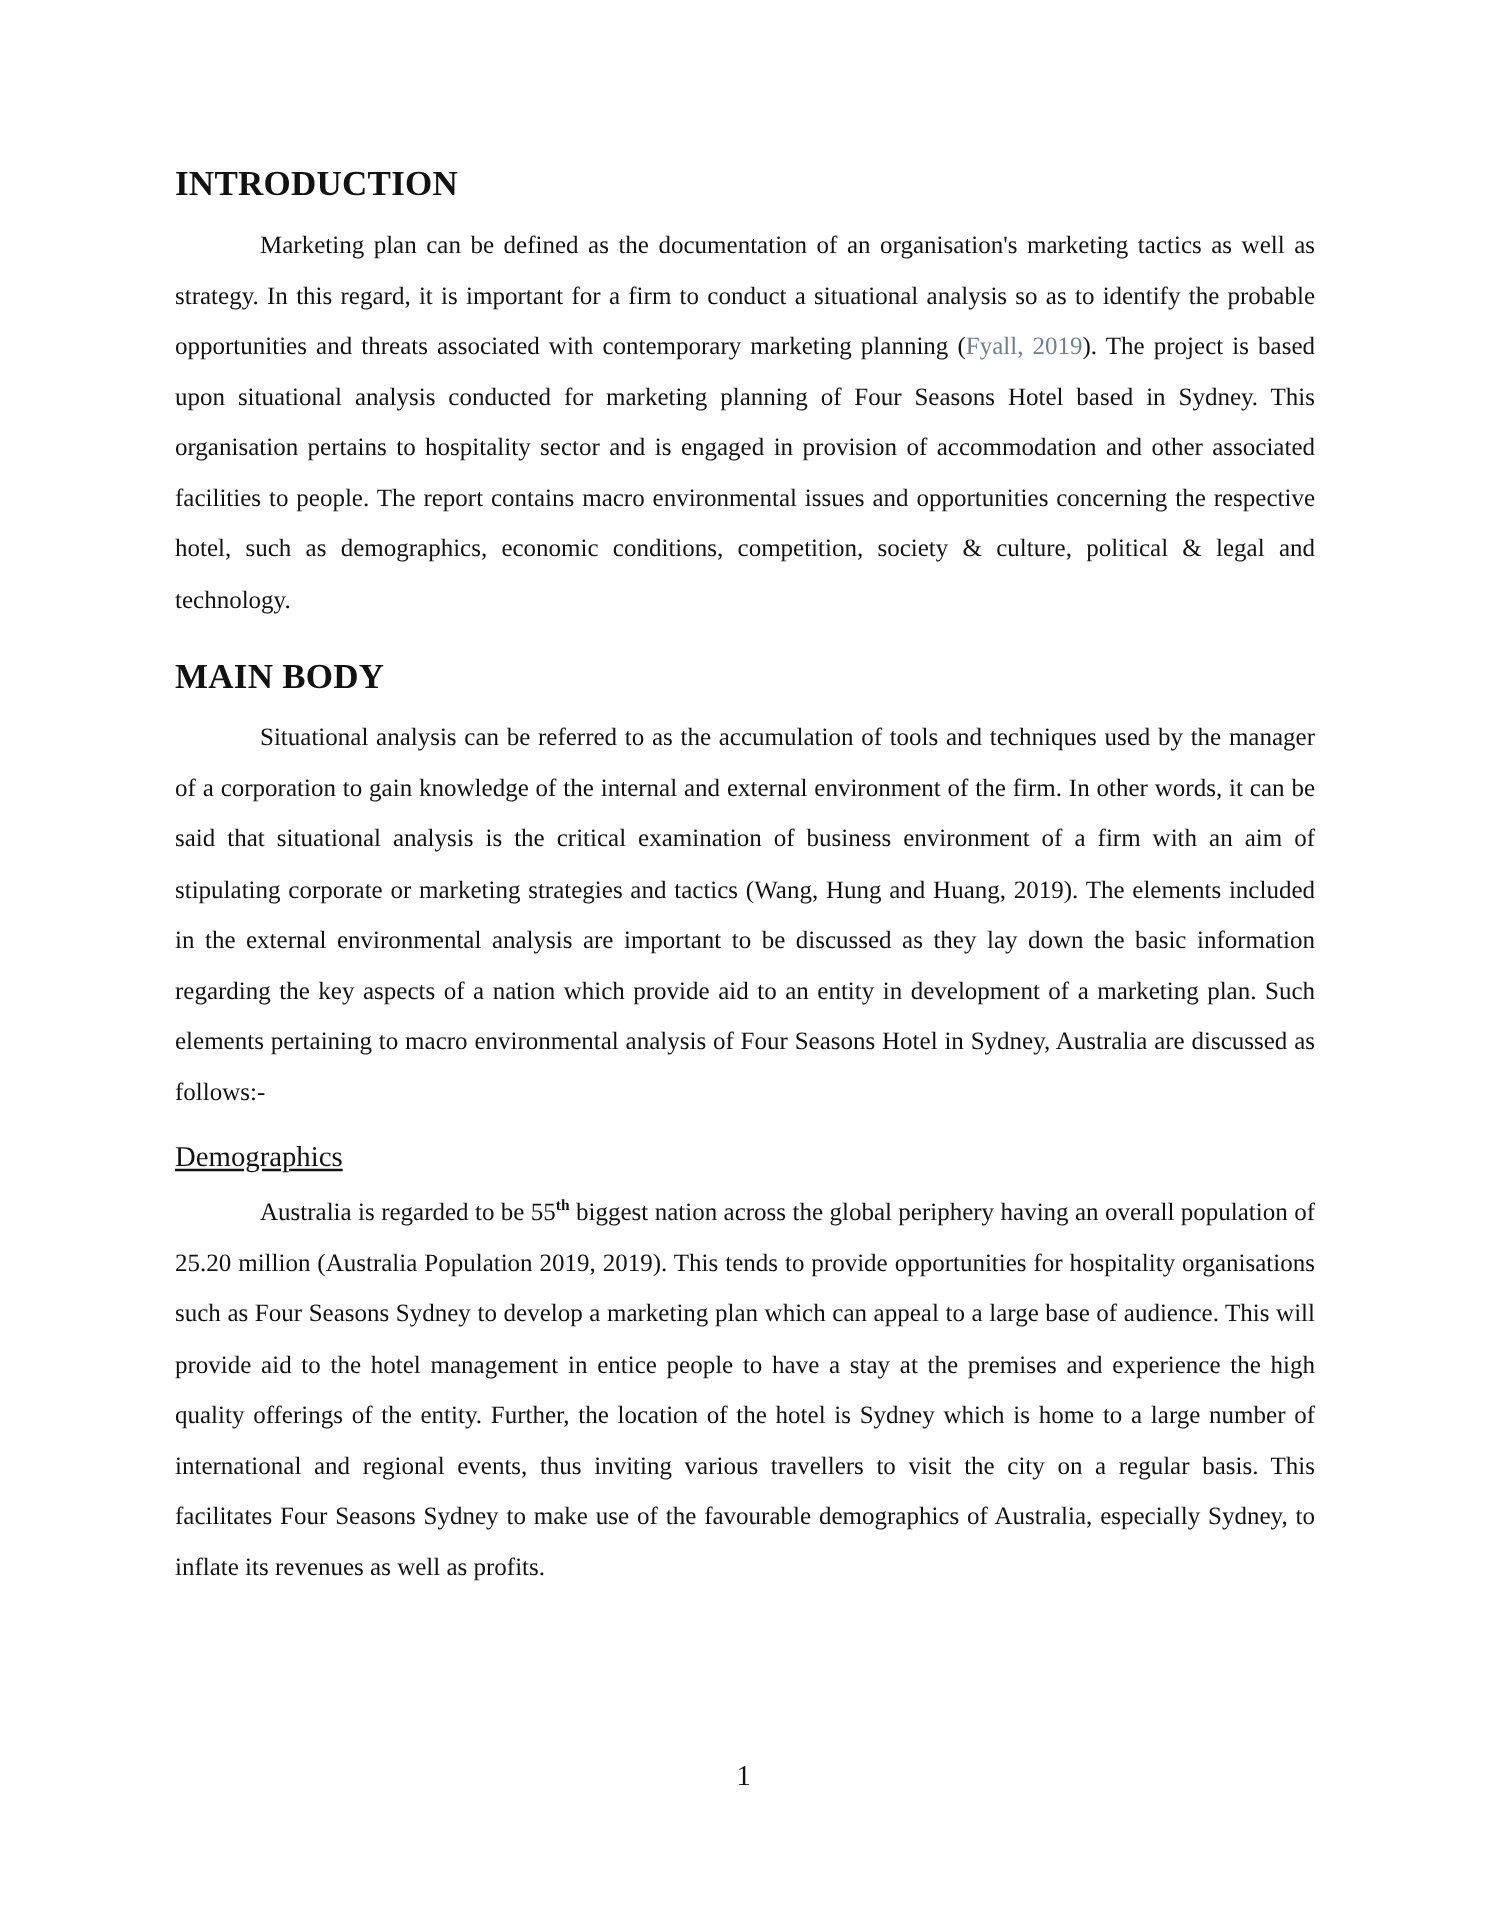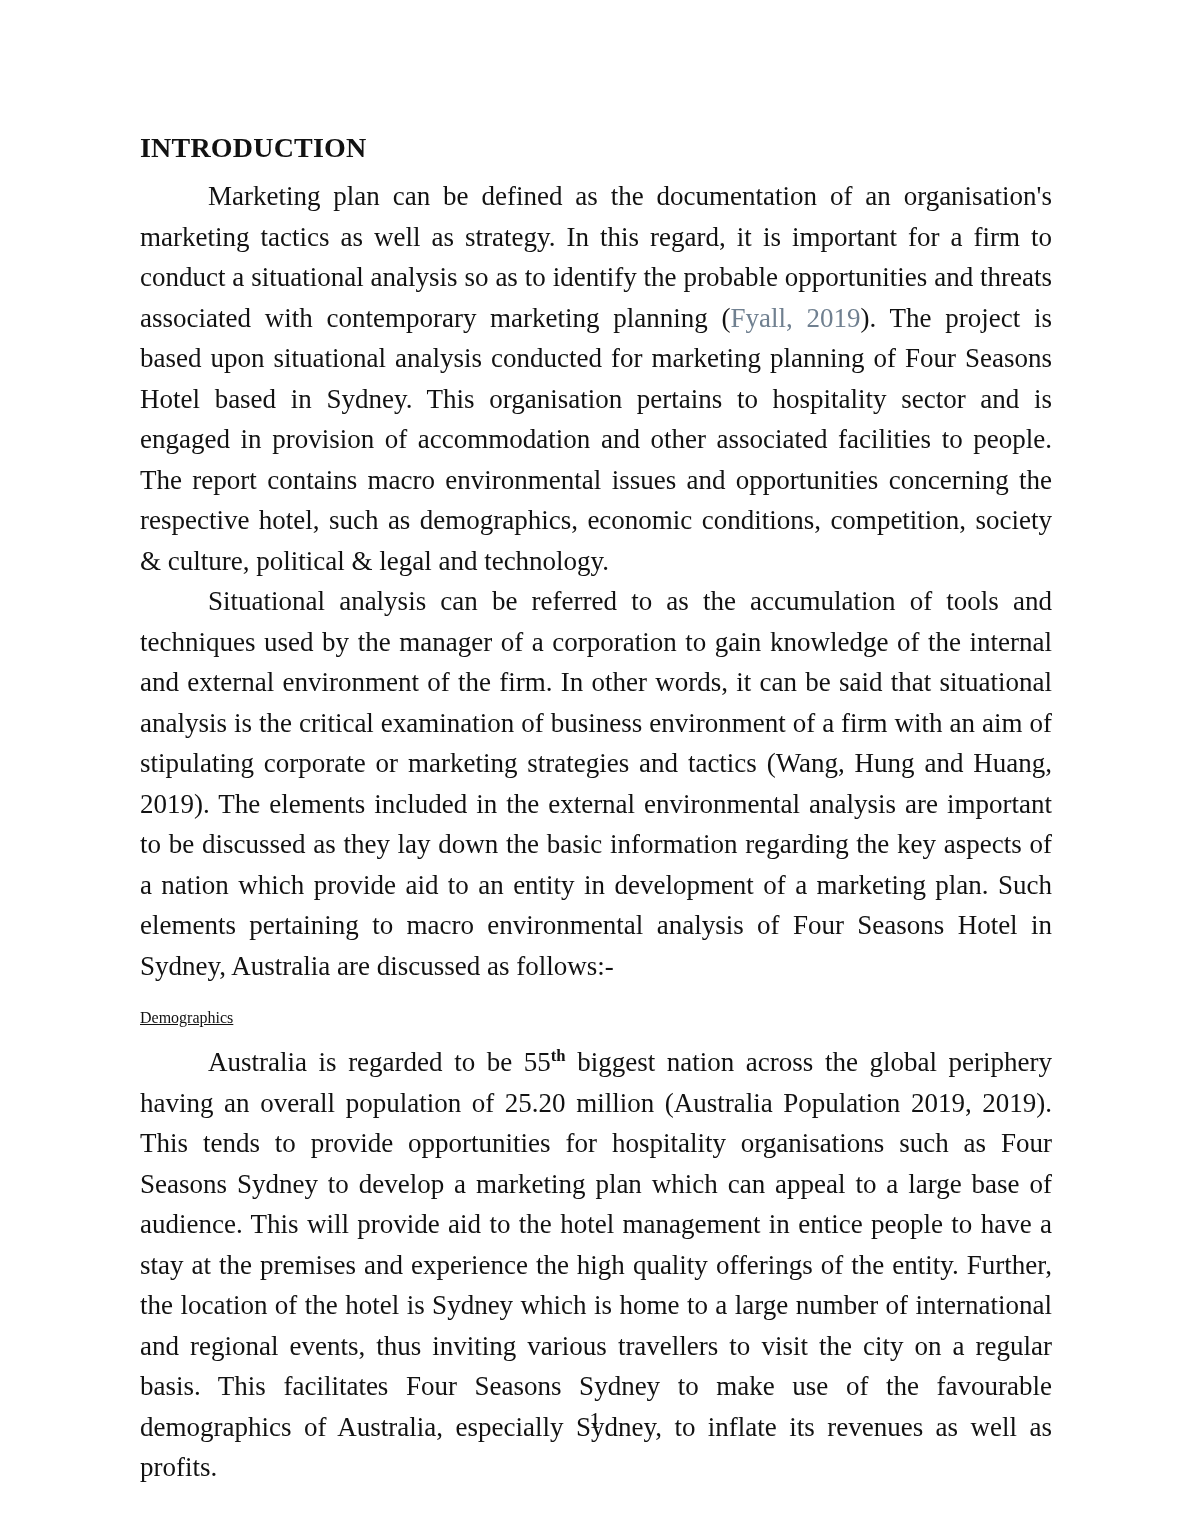--- a/index.html
+++ b/index.html
@@ -30,28 +30,28 @@
     font-size: 28px;
     font-weight: bold;
     line-height: 32px;
     margin: 0 0 12px 0;
     letter-spacing: 0.2px;
   }
   .h-major.mb {
     margin-top: 26px;
   }
   .body-para {
-    font-size: 27px;
+    font-size: 20px;
     line-height: 40.5px;
     text-align: justify;
     text-indent: 68px;
     margin: 0;
   }
   .subheading {
-    font-size: 16px;
+    font-size: 23px;
     font-weight: normal;
     text-decoration: underline;
     line-height: 40px;
     margin: 12px 0 4px 0;
   }
   .citation {
     color: var(--citation-color, #708090);
   }
   .italic {
   }
@@ -72,20 +72,21 @@
 </head>
 <body>
 
 <div class="page">
   <div class="content">
 
     <div class="h-major">INTRODUCTION</div>
 
     <p class="body-para"><span>Marketing plan can be defined as the documentation of an organisation's marketing tactics as well as strategy. In this regard, it is important for a firm to conduct a situational analysis so as to identify the probable opportunities and threats associated with contemporary marketing planning (</span><span class="citation">Fyall, 2019</span><span>). The project is based upon situational analysis conducted for marketing planning of Four Seasons Hotel based in Sydney. This organisation pertains to hospitality sector and is engaged in provision of accommodation and other associated facilities to people. The report contains macro environmental issues and opportunities concerning the respective hotel, such as demographics, economic conditions, competition, society &amp; culture, political &amp; legal and technology.</span></p>
 
+    <div class="h-major mb">MAIN BODY</div>
 
     <p class="body-para"><span>Situational analysis can be referred to as the accumulation of tools and techniques used by the manager of a corporation to gain knowledge of the internal and external environment of the firm. In other words, it can be said that situational analysis is the critical examination of business environment of a firm with an aim of stipulating corporate or marketing strategies and tactics (Wang, Hung and Huang, 2019). The elements included in the external environmental analysis are important to be discussed as they lay down the basic information regarding the key aspects of a nation which provide aid to an entity in development of a marketing plan. Such elements pertaining to macro environmental analysis of Four Seasons Hotel in Sydney, Australia are discussed as follows:-</span></p>
 
     <div class="subheading">Demographics</div>
 
     <p class="body-para"><span>Australia is regarded to be 55</span><sup class="ord">th</sup><span> biggest nation across the global periphery having an overall population of 25.20 million (</span><span class="italic">Australia Population 2019</span><span>, 2019). This tends to provide opportunities for hospitality organisations such as Four Seasons Sydney to develop a marketing plan which can appeal to a large base of audience. This will provide aid to the hotel management in entice people to have a stay at the premises and experience the high quality offerings of the entity. Further, the location of the hotel is Sydney which is home to a large number of international and regional events, thus inviting various travellers to visit the city on a regular basis. This facilitates Four Seasons Sydney to make use of the favourable demographics of Australia, especially Sydney, to inflate its revenues as well as profits.</span></p>
 
   </div>
 
   <div class="page-number">1</div>

